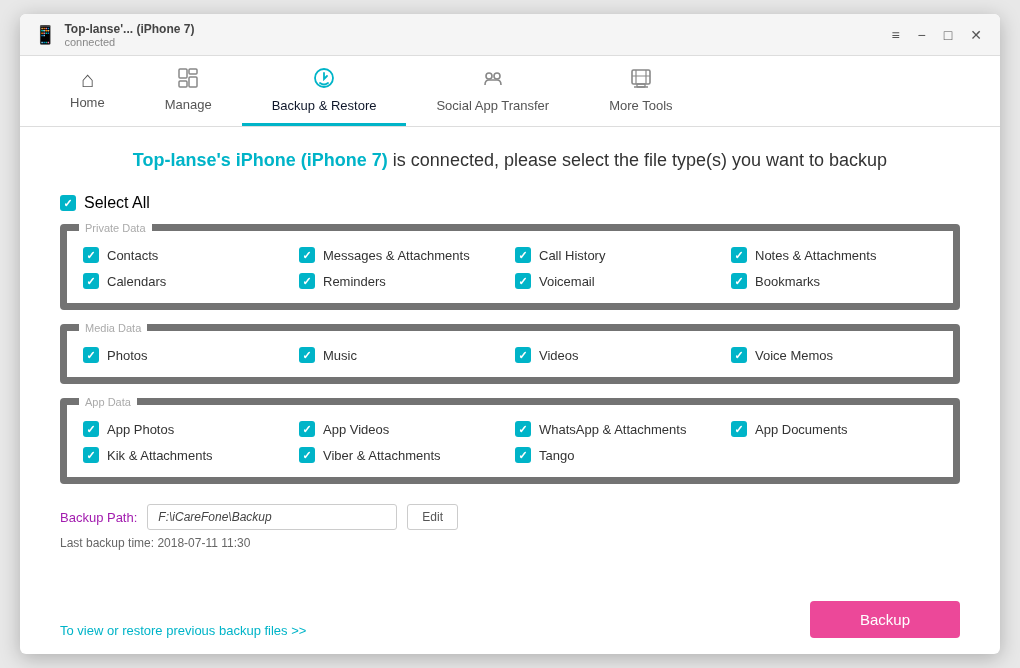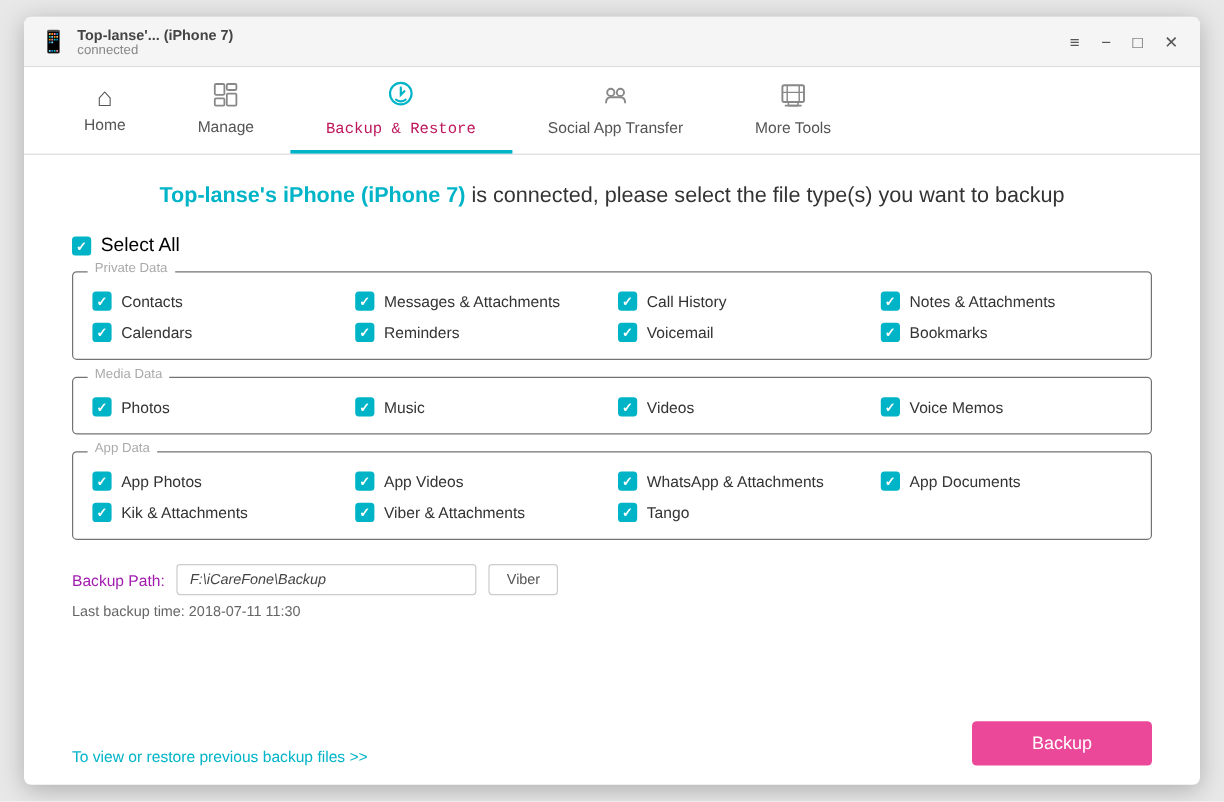--- a/index.html
+++ b/index.html
@@ -70,23 +70,22 @@
       justify-content: center;
       padding: 10px 30px;
       cursor: pointer;
       font-size: 13px;
       color: #555;
       gap: 4px;
       position: relative;
       border-bottom: 3px solid transparent;
     }
     .nav-item.active {
-      color: #be185d;
+      color: #0f172a;
       border-bottom: 3px solid #00b4c8;
-      font-family: Liberation Mono, monospace;
     }
     .nav-icon { font-size: 22px; line-height: 1; }
 
     .content {
       flex: 1;
       padding: 20px 40px 16px 40px;
       overflow-y: auto;
       display: flex;
       flex-direction: column;
     }
@@ -100,21 +99,21 @@
     .page-title .device-highlight { color: #00b4c8; font-weight: 600; }
 
     .select-all-row {
       display: flex;
       align-items: center;
       gap: 8px;
       margin-bottom: 12px;
     }
 
     .section-box {
-      border: 1px solid #737373;
+      border: 7px solid #737373;
       border-radius: 4px;
       padding: 12px 16px 14px 16px;
       margin-bottom: 14px;
       position: relative;
     }
     .section-label {
       position: absolute;
       top: -9px;
       left: 12px;
       background: #fff;
@@ -389,21 +388,21 @@
           <div class="cb"></div>
           <span>Tango</span>
         </div>
         <div class="checkbox-item"></div>
       </div>
     </div>
 
     <div class="backup-path-row">
       <span class="backup-path-label">Backup Path:</span>
       <input class="backup-path-input" type="text" value="F:\iCareFone\Backup" style="">
-      <button class="edit-btn">Viber</button>
+      <button class="edit-btn">Edit</button>
     </div>
 
     <div class="last-backup">Last backup time: 2018-07-11 11:30</div>
 
     <div class="bottom-row">
       <a class="restore-link">To view or restore previous backup files &gt;&gt;</a>
       <button class="backup-btn">Backup</button>
     </div>
 
   </div>

